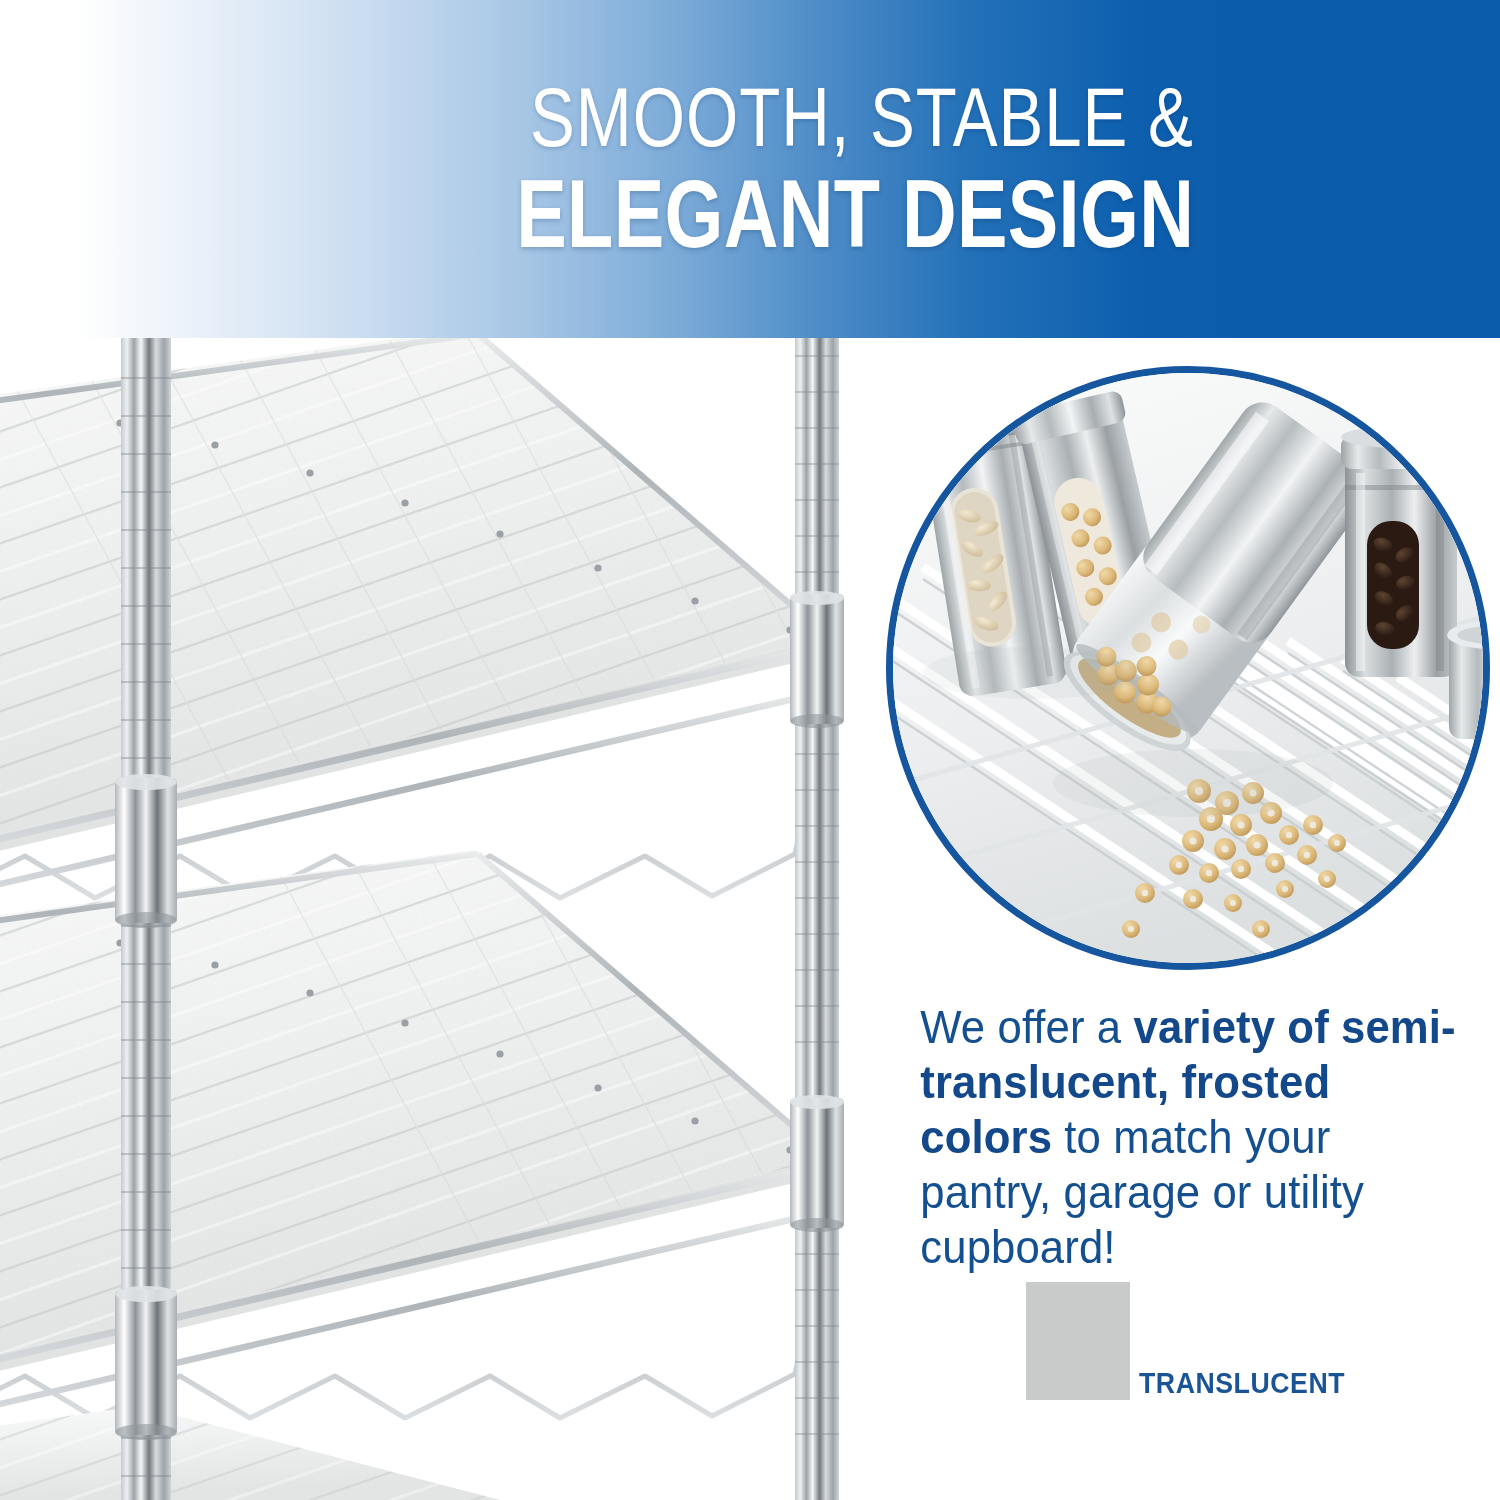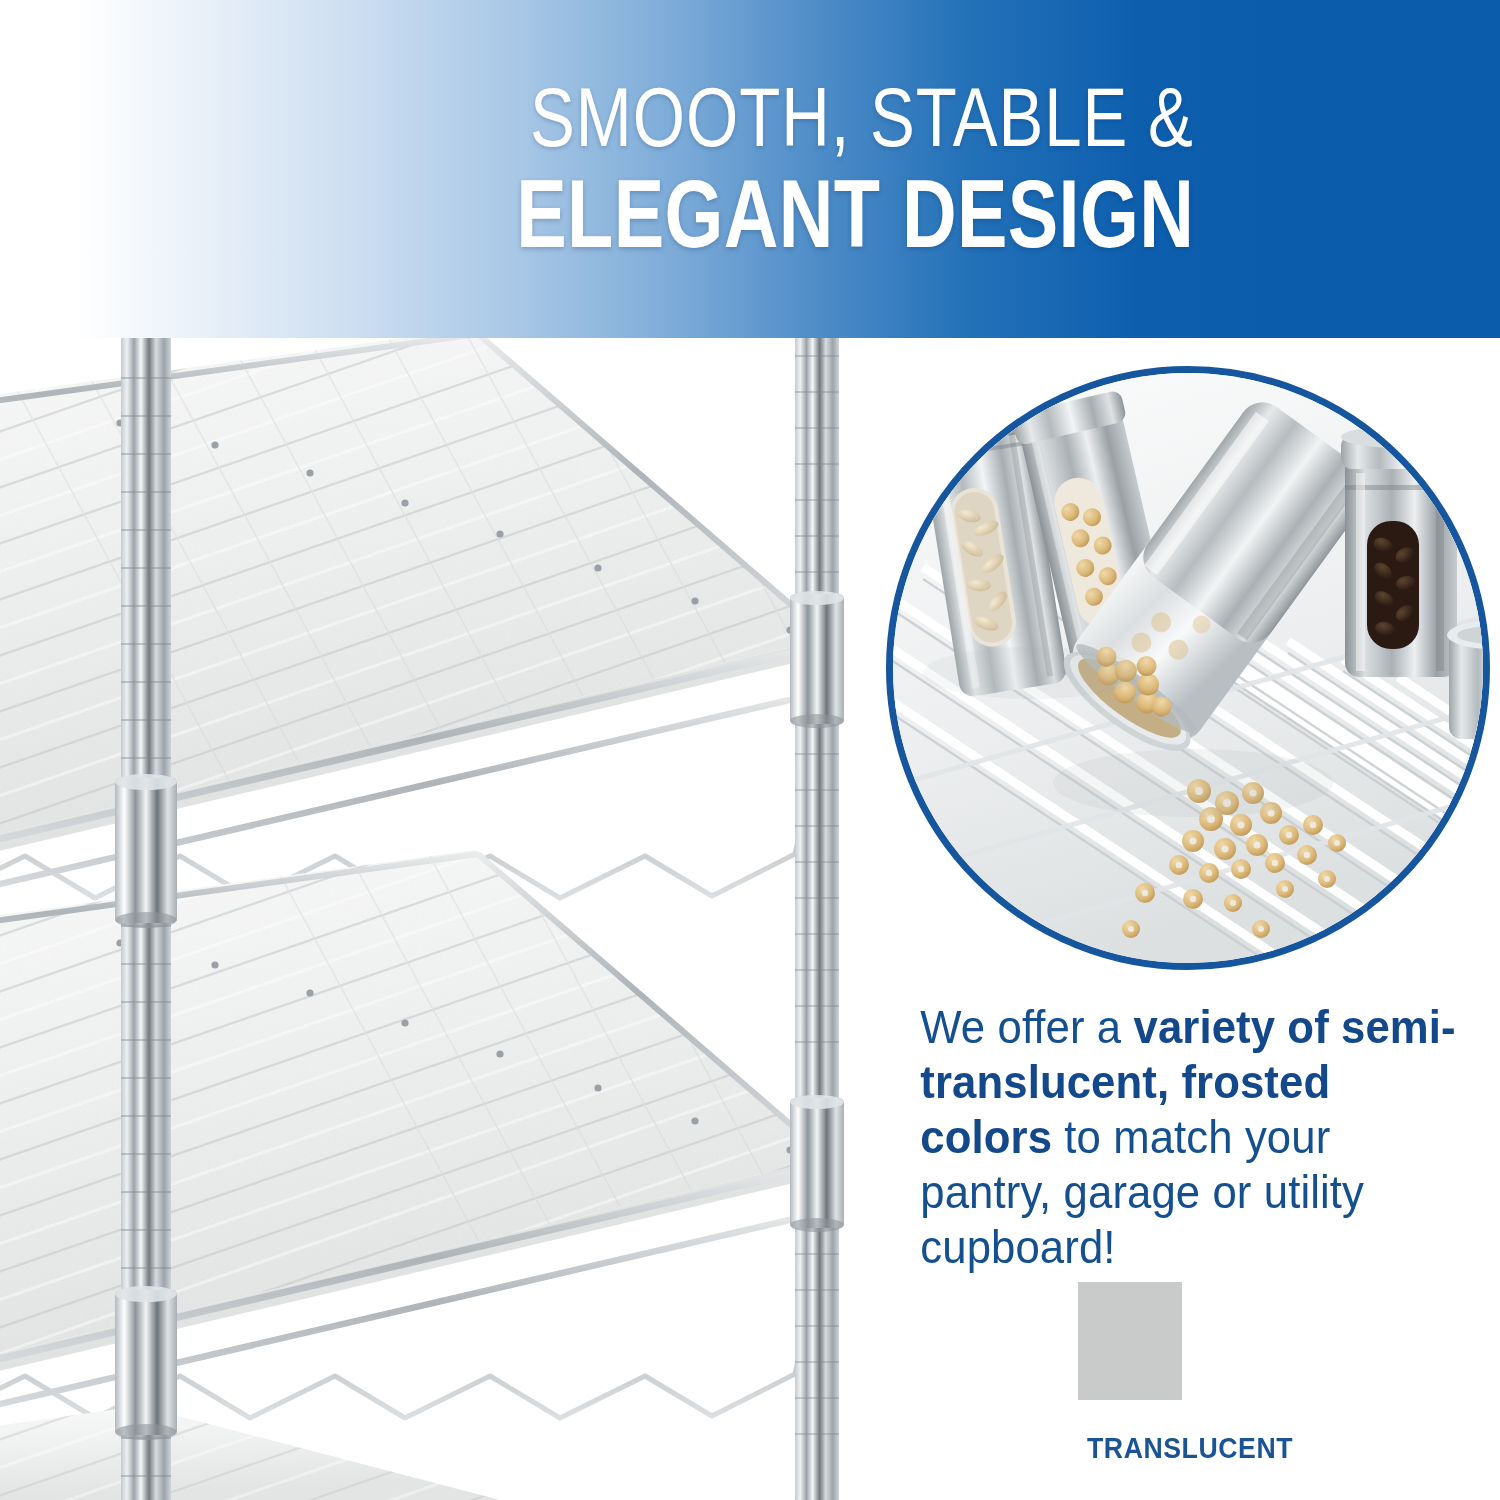--- a/index.html
+++ b/index.html
@@ -129,22 +129,22 @@
     position: absolute;
     left: 900px;
     top: 1282px;
     width: 580px;
     display: flex;
     justify-content: center;
     gap: 108px;
   }
   .swatch-cell {
     display: flex;
-    flex-direction: column;
-    align-items: flex-start;
+    flex-direction: row;
+    align-items: flex-end;
   }
   .swatch-chip {
     width: 104px;
     height: 118px;
   }
   .swatch-chip.translucent { background: #c9caca; }
   .swatch-chip.graphite    { background: #414141; }
   .swatch-label {
     margin-top: 32px;
     color: #1b5494;

